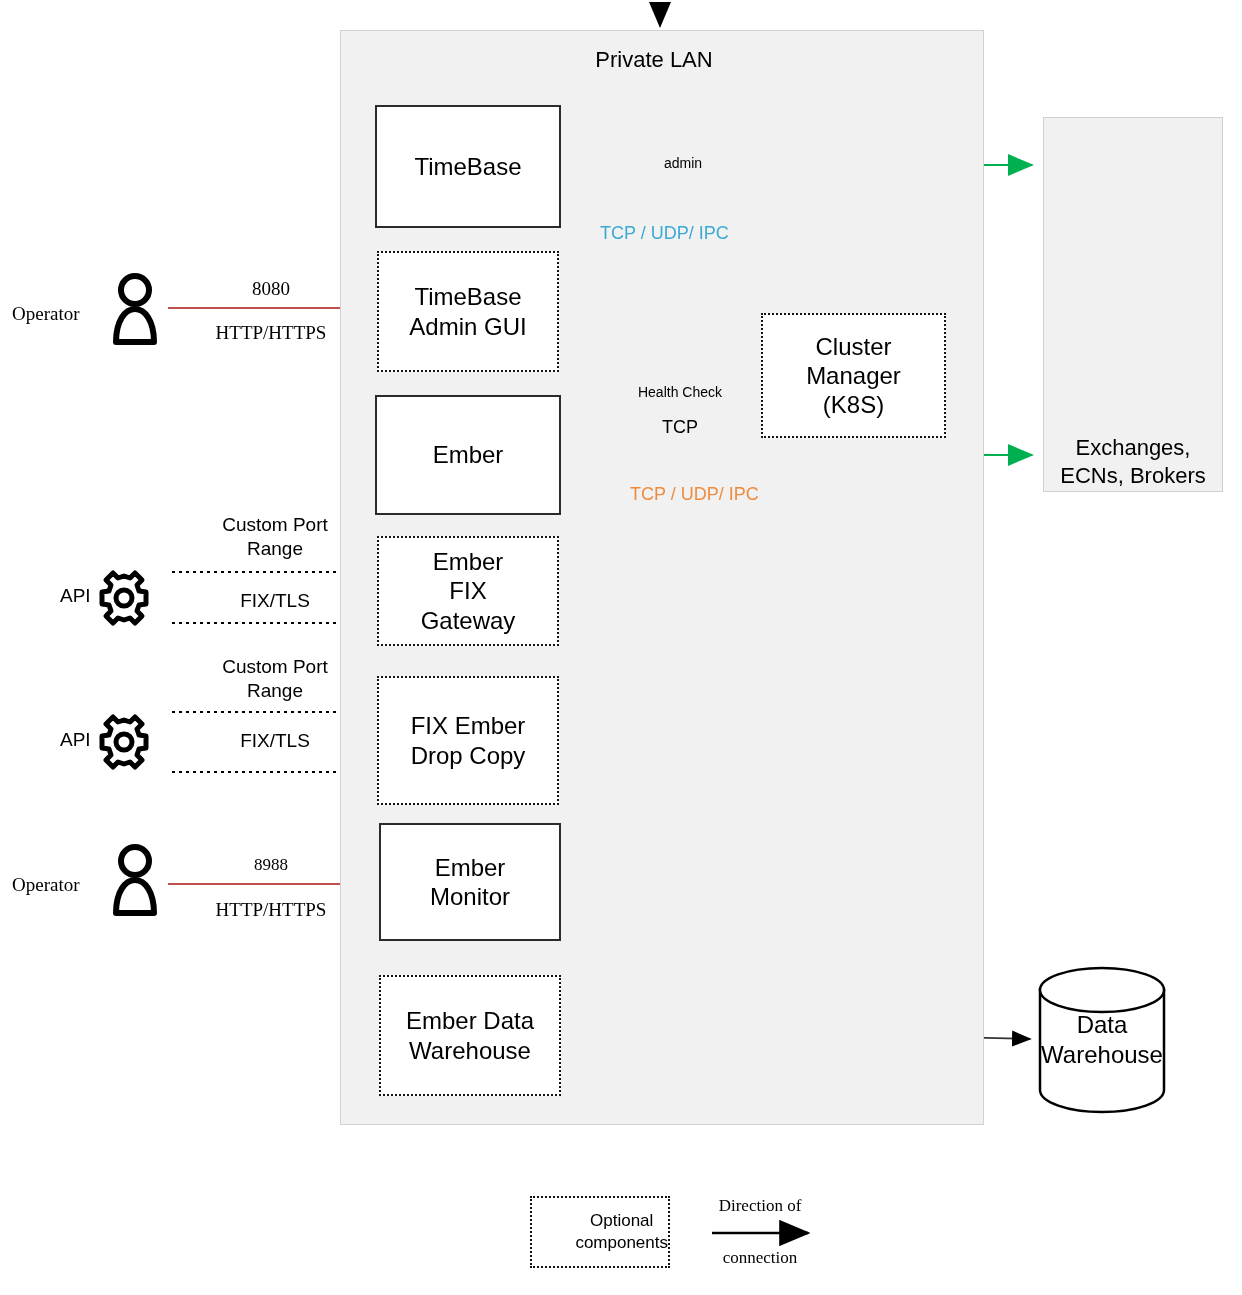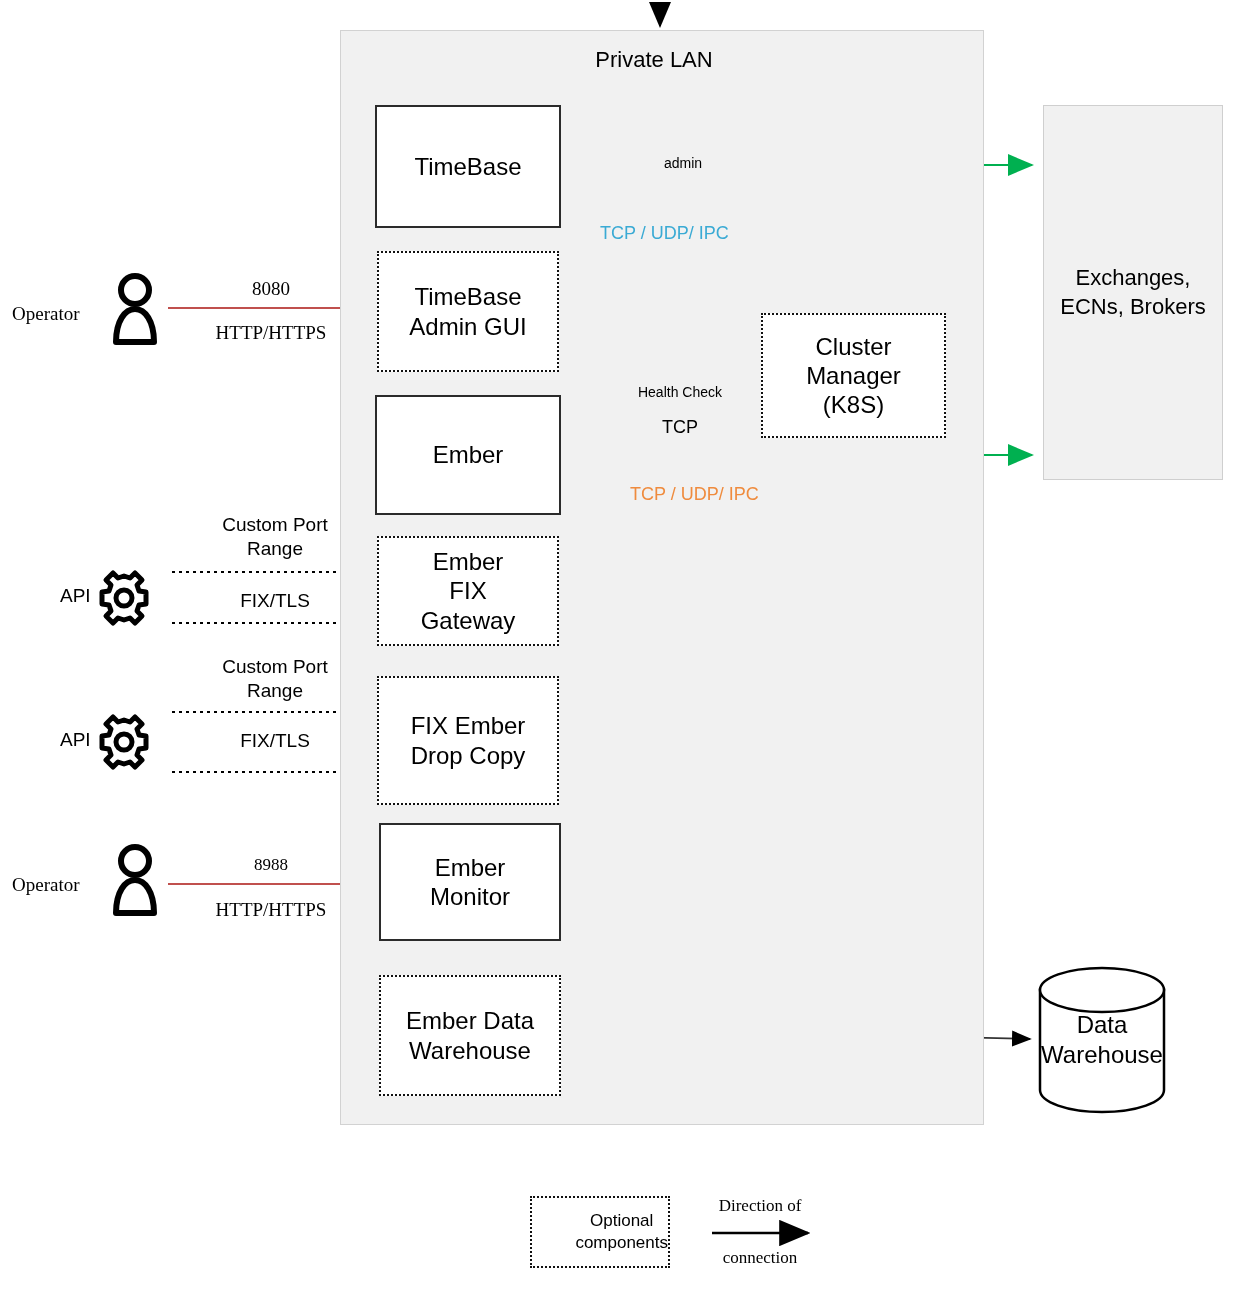--- a/index.html
+++ b/index.html
@@ -12,22 +12,22 @@
         justify-content:center;text-align:center;background:#ffffff;line-height:1.22;}
   .node.solid{border:2px solid #2b2b2b;}
   .node.dotted{border:2.5px dotted #111111;}
   .node .lbl{padding:0 6px;}
 
   .lan{position:absolute;box-sizing:border-box;background:#f1f1f1;
        border:1.5px solid #d2d2d2;}
   .lan-title{position:absolute;width:100%;text-align:center;font-size:22px;}
 
   .ext{position:absolute;box-sizing:border-box;background:#f1f1f1;
-       border:1.5px solid #cfcfcf;display:flex;align-items:center;
-       justify-content:center;text-align:center;font-size:22px;line-height:1.3;}
+       border:1.5px solid #cfcfcf;display:flex;align-items:flex-end;
+       justify-content:center;text-align:center;font-size:22px;line-height:1.3;margin-top:12px;}
 
   .txt{position:absolute;white-space:nowrap;}
   .ctr{position:absolute;text-align:center;}
 
   .blue{color:#3aaad4;}
   .orange{color:#ef8b3d;}
 
   .cyl-label{position:absolute;width:100%;text-align:center;font-size:24px;line-height:1.25;}
 
   .legend-box{position:absolute;box-sizing:border-box;border:2.5px dotted #111;

